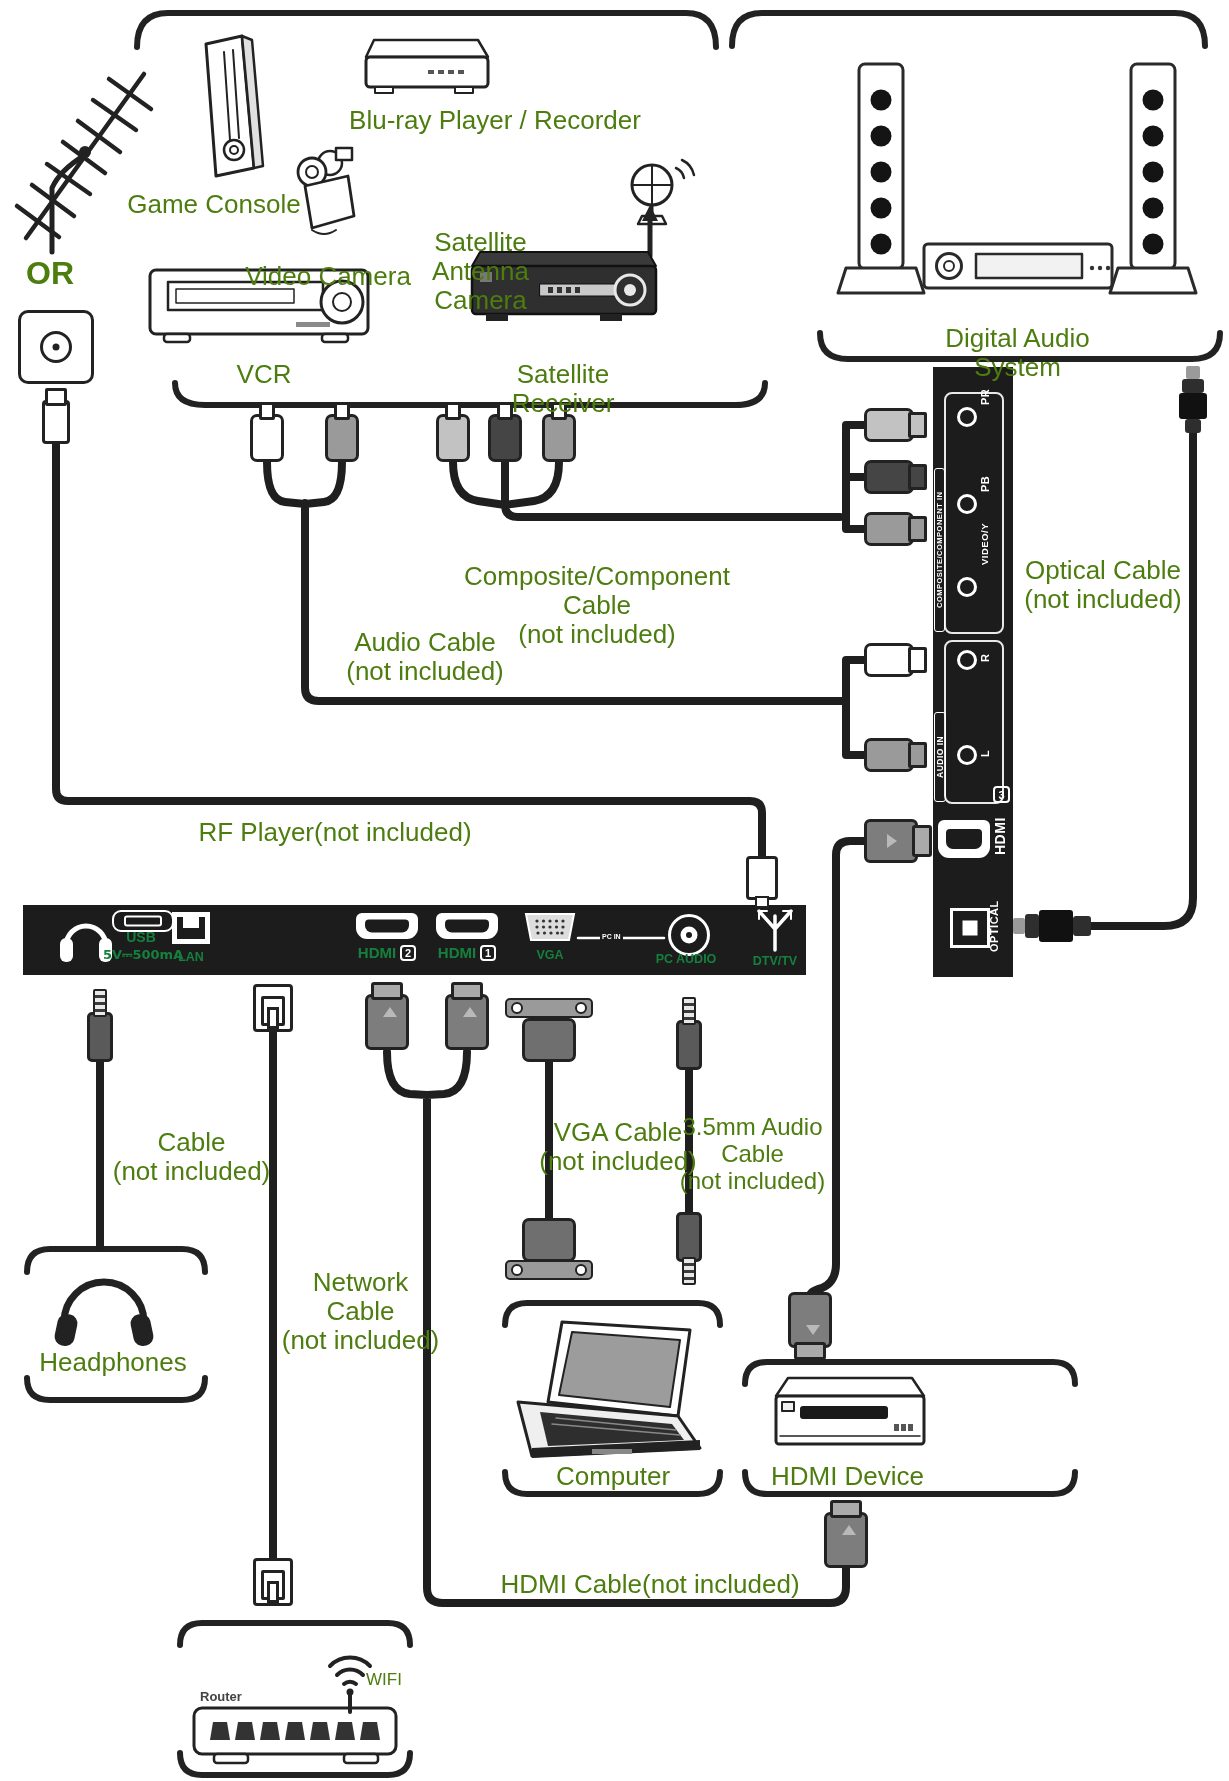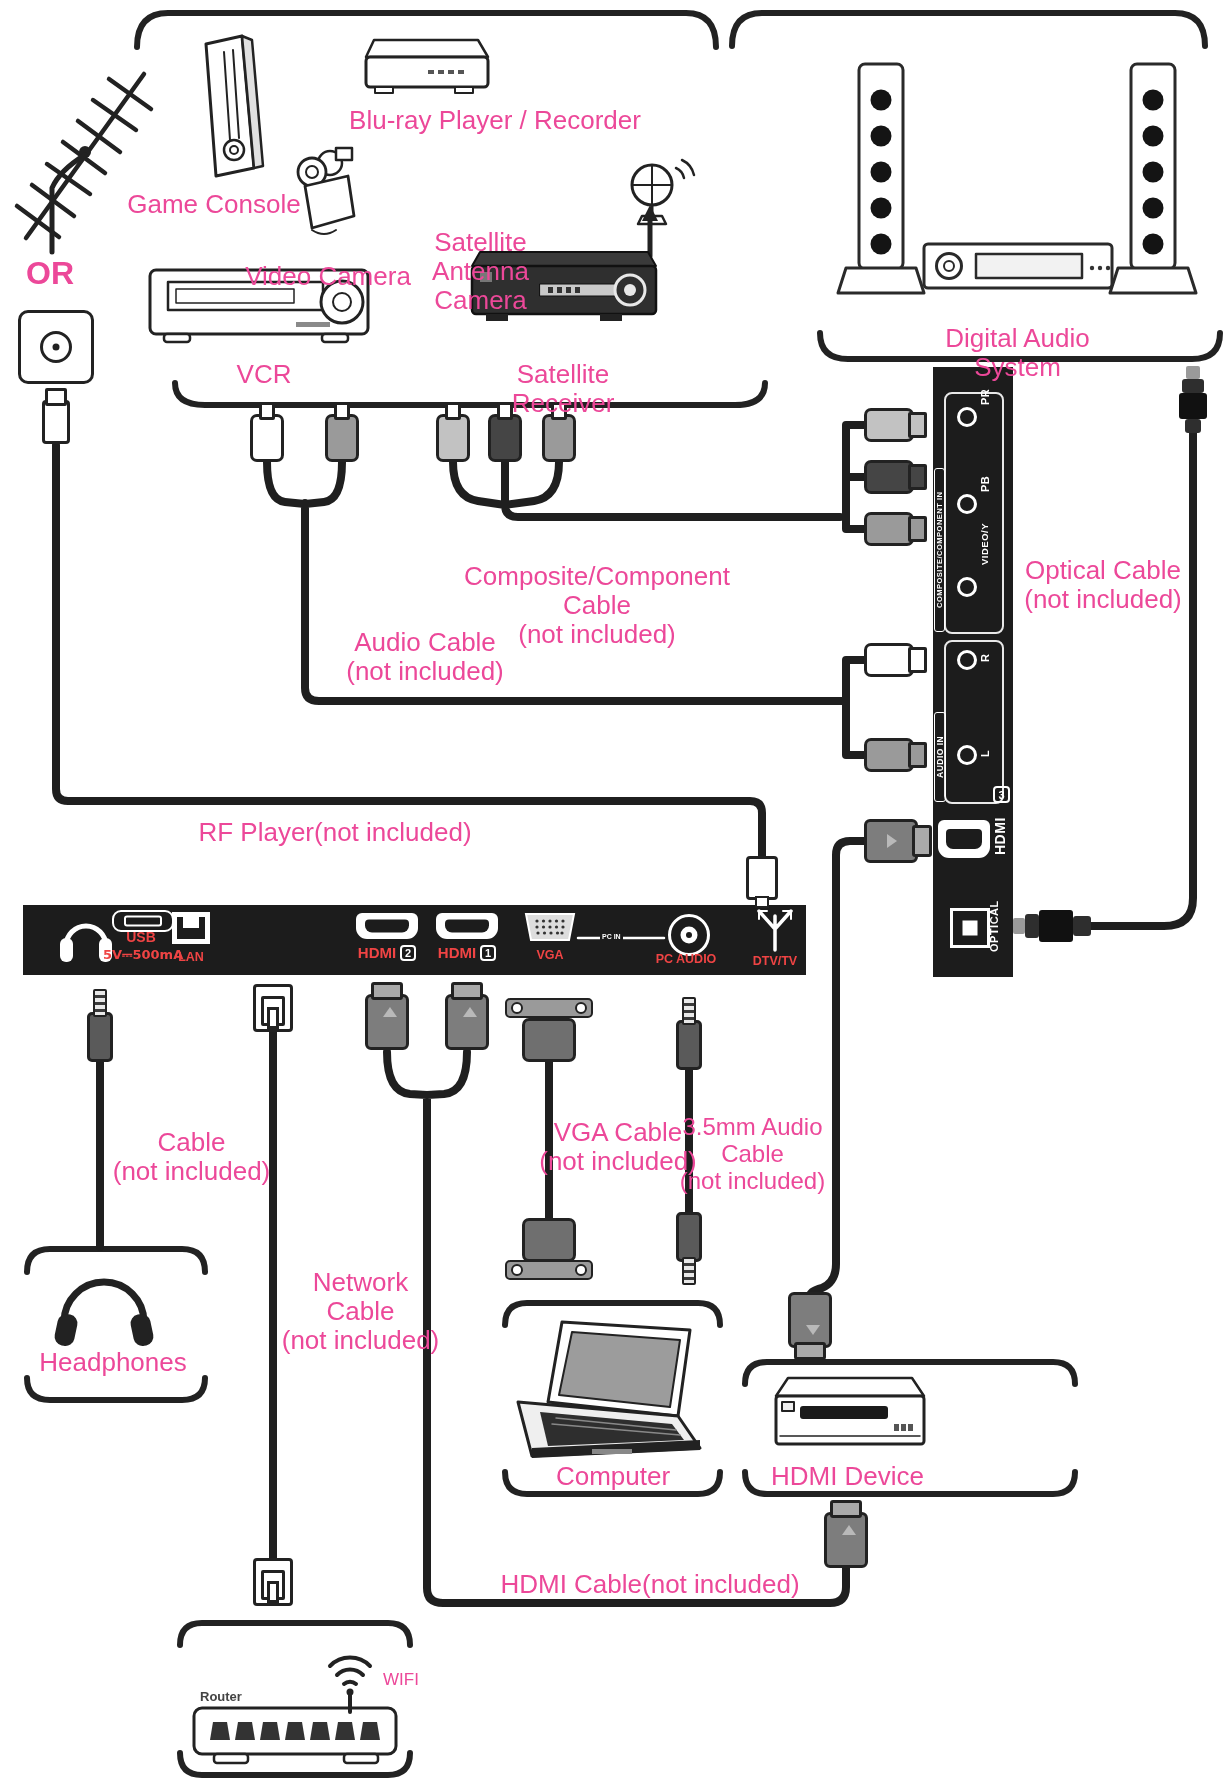--- a/index.html
+++ b/index.html
@@ -1,23 +1,23 @@
 <!DOCTYPE html>
 <html><head>
 <meta charset="utf-8">
 <style>
   html,body{margin:0;padding:0;background:#fff;}
   .stage{position:relative;width:1229px;height:1781px;background:#fff;overflow:hidden;
          font-family:"Liberation Sans","DejaVu Sans",sans-serif;color:#1f1f1f;}
   svg.art{position:absolute;left:0;top:0;z-index:1;}
   .panel{position:absolute;background:#1c1c1c;z-index:2;}
   .lbl{position:absolute;z-index:5;text-align:center;white-space:pre-line;
-       font-size:26px;line-height:1.12;color:#ec4899;}
+       font-size:26px;line-height:1.12;color:#4d7c0f;}
   .big{font-size:32px;font-weight:bold;}
-  .wlbl{position:absolute;z-index:5;color:#ef4444;font-weight:bold;text-align:center;}
+  .wlbl{position:absolute;z-index:5;color:#15803d;font-weight:bold;text-align:center;}
   .vtext{position:absolute;z-index:5;color:#fff;font-weight:bold;
          writing-mode:vertical-rl;transform:rotate(180deg);text-align:center;letter-spacing:.5px;}
   .vbox{border:1.5px solid #fff;border-radius:3px;padding:2px 0;}
   .ring{position:absolute;z-index:4;width:20px;height:20px;border:3.5px solid #fff;border-radius:50%;box-sizing:border-box;}
   .gbox{position:absolute;z-index:3;border:2.5px solid #e8e8e8;border-radius:8px;}
   .conn{position:absolute;z-index:4;box-sizing:border-box;}
   .rcaV{width:34px;height:48px;border:3px solid #222;border-radius:7px;}
   .rcaV::before{content:"";position:absolute;top:-15px;left:50%;transform:translateX(-50%);
       width:10px;height:12px;background:#fff;border:3px solid #222;border-radius:2px;}
   .rcaH{width:50px;height:34px;border:3px solid #222;border-radius:7px;}
@@ -439,16 +439,16 @@
 (not included)</div>
   <div class="lbl" style="left:530px;top:1118px;width:176px;">VGA Cable
 (not included)</div>
   <div class="lbl" style="left:665px;top:1114px;width:175px;font-size:24px;">3.5mm Audio
 Cable
 (not included)</div>
   <div class="lbl" style="left:23px;top:1348px;width:180px;">Headphones</div>
   <div class="lbl" style="left:518px;top:1462px;width:190px;">Computer</div>
   <div class="lbl" style="left:750px;top:1462px;width:195px;">HDMI Device</div>
   <div class="lbl" style="left:500px;top:1570px;width:300px;">HDMI Cable(not included)</div>
-  <div class="lbl" style="left:366px;top:1670px;width:70px;font-size:17px;text-align:center;">WIFI</div>
+  <div class="lbl" style="left:366px;top:1670px;width:70px;font-size:17px;text-align:left;">WIFI</div>
   <div class="lbl" style="left:200px;top:1690px;width:70px;font-size:13px;font-weight:bold;color:#444;text-align:left;">Router</div>
 
 </div>
 
 </body></html>

